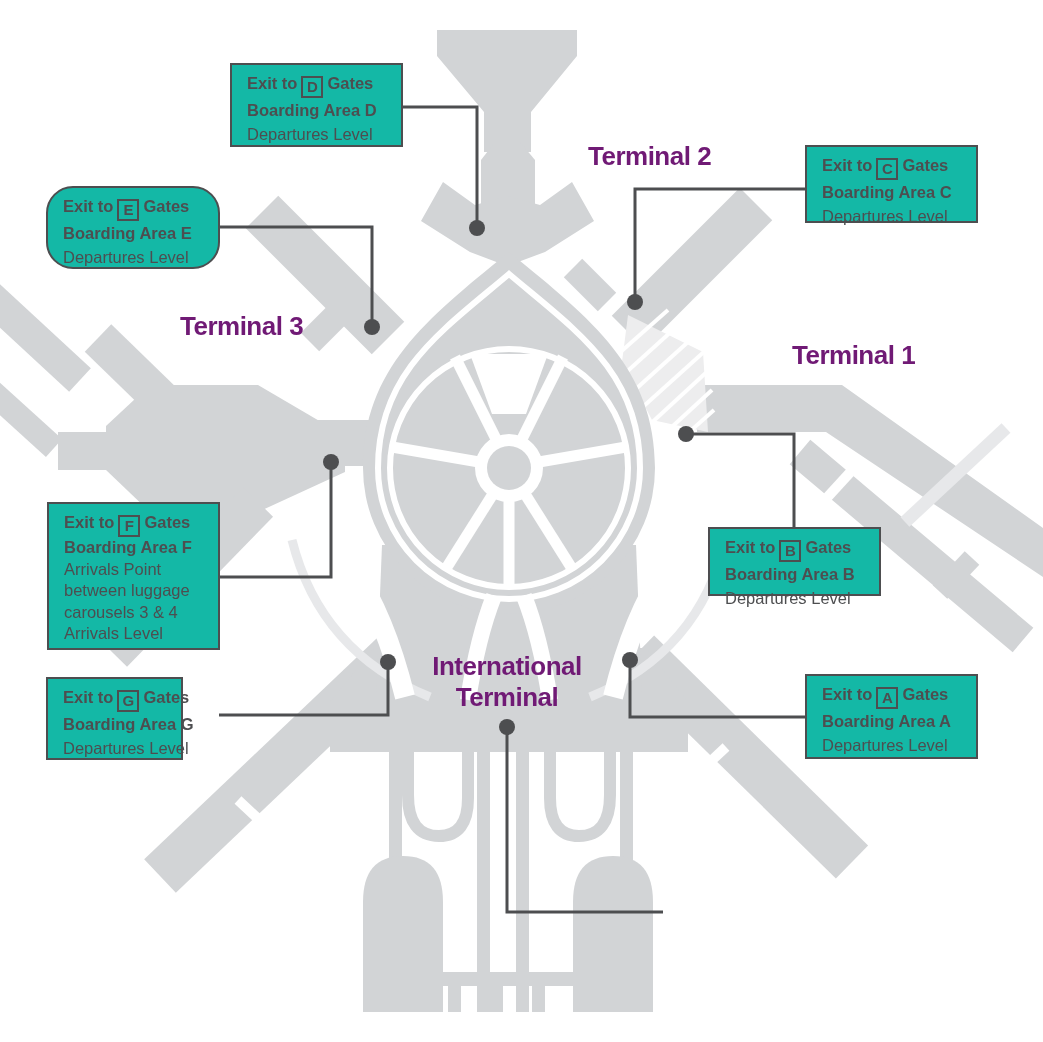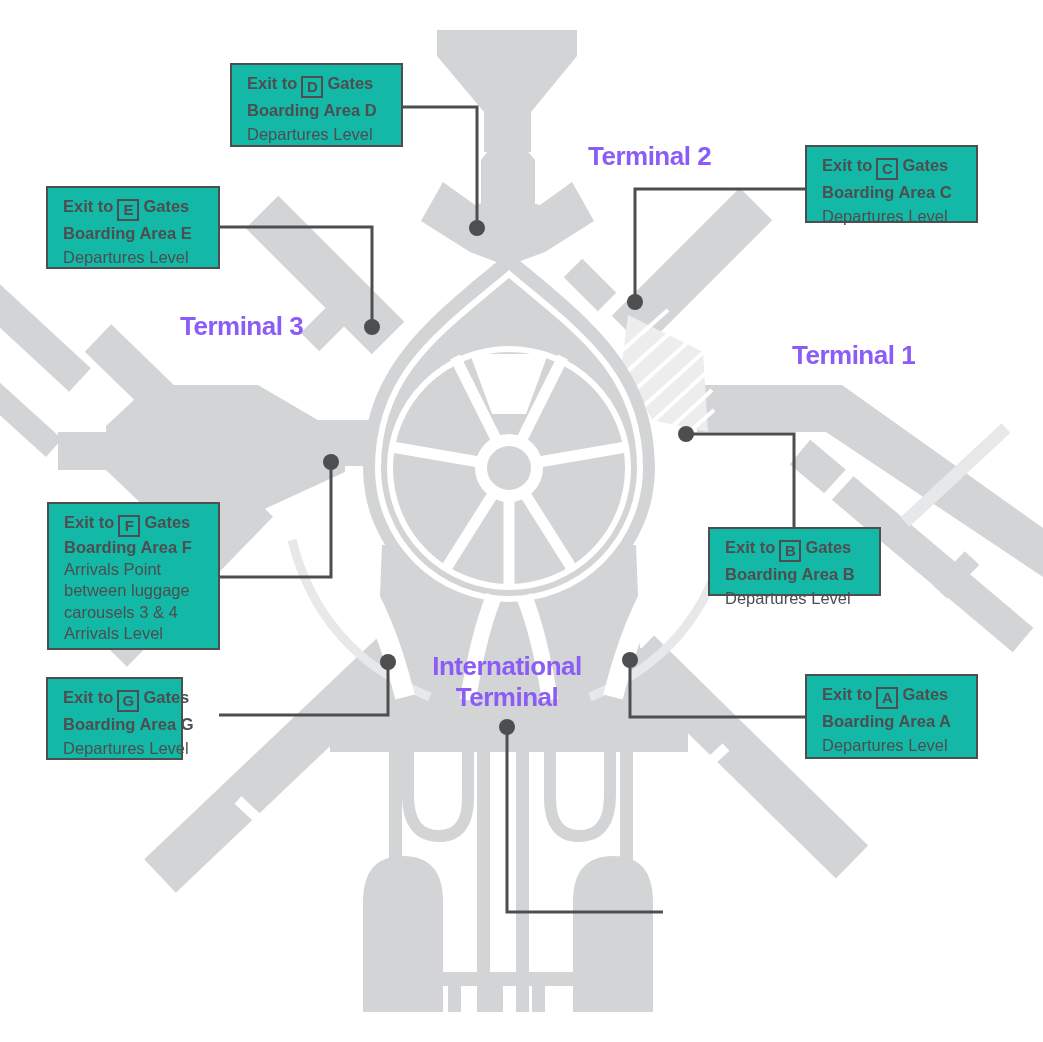--- a/index.html
+++ b/index.html
@@ -17,21 +17,21 @@
   .callout .line{display:block;}
   .callout .bold{font-weight:bold;}
   .gate-letter{
     display:inline-block;box-sizing:border-box;border:2px solid #4d4e50;
     min-width:22px;height:22px;line-height:18px;text-align:center;
     font-weight:bold;font-size:15px;margin:0 4px;vertical-align:-3px;padding:0 2px;
   }
   .callout-f{line-height:21.5px;padding-top:8px;}
   .callout-int{line-height:26px;padding-top:8px;font-size:16px;}
   .terminal-label{
-    position:absolute;color:#8b5cf6;font-weight:bold;font-size:26px;
+    position:absolute;color:#701a75;font-weight:bold;font-size:26px;
     letter-spacing:-0.5px;z-index:2;white-space:nowrap;
   }
   .terminal-label.center{text-align:center;line-height:31px;}
 </style>
 </head>
 <body>
 
 <div id="stage">
 
   <svg id="map-svg" viewBox="0 0 1043 1042">
@@ -171,21 +171,21 @@
     <span class="line bold">Boarding Area D</span>
     <span class="line">Departures Level</span>
   </div>
 
   <div class="callout" style="left:805px;top:145px;width:173px;height:78px;">
     <span class="line bold"><span>Exit to</span><span class="gate-letter">C</span><span>Gates</span></span>
     <span class="line bold">Boarding Area C</span>
     <span class="line">Departures Level</span>
   </div>
 
-  <div class="callout" style="left:46px;top:186px;width:174px;height:83px;">
+  <div class="callout" style="left:46px;top:186px;width:174px;height:83px;border-radius:27px;">
     <span class="line bold"><span>Exit to</span><span class="gate-letter">E</span><span>Gates</span></span>
     <span class="line bold">Boarding Area E</span>
     <span class="line">Departures Level</span>
   </div>
 
   <div class="callout callout-f" style="left:47px;top:502px;width:173px;height:148px;">
     <span class="line bold"><span>Exit to</span><span class="gate-letter">F</span><span>Gates</span></span>
     <span class="line bold">Boarding Area F</span>
     <span class="line">Arrivals Point</span>
     <span class="line">between luggage</span>

